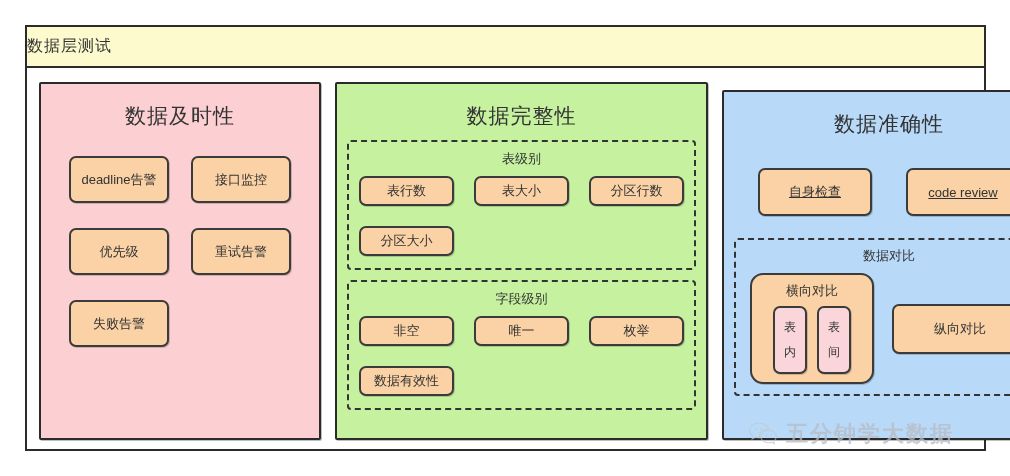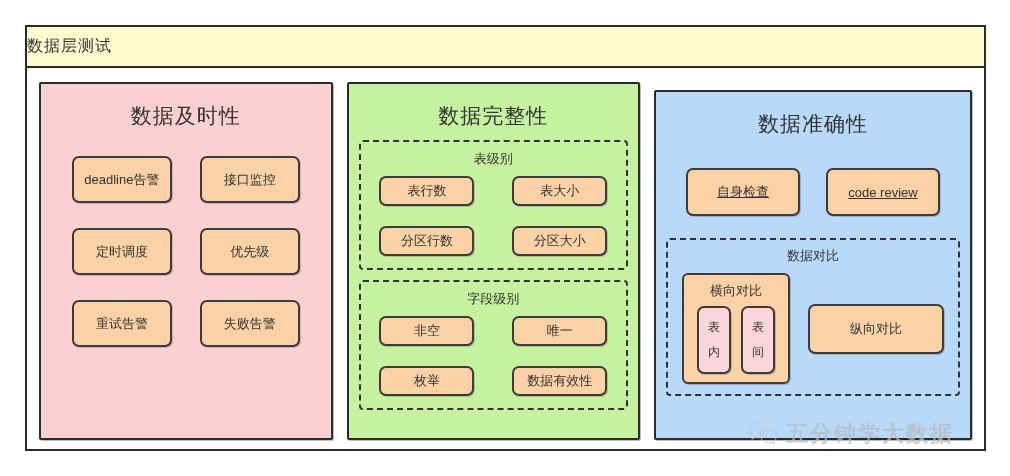--- a/index.html
+++ b/index.html
@@ -123,21 +123,21 @@
     margin-top: 10px;
   }
   .subgroup-title {
     text-align: center;
     font-size: 13px;
     color: #333333;
     margin: 2px 0 8px 0;
   }
   .sub-grid {
     display: grid;
-    grid-template-columns: 1fr 1fr;
+    grid-template-columns: 1fr 1fr 1fr;
     justify-items: center;
     row-gap: 12px;
     column-gap: 16px;
     gap: 20px;
   }
   .sub-grid .node { width: 95px; height: 30px; }
 
   
   .col3-top {
     display: grid;
@@ -158,24 +158,24 @@
     margin-top: 22px;
   }
   .compare-body {
     display: flex;
     align-items: center;
     gap: 18px;
     padding: 0 4px;
   }
   .hcompare {
     border: 2px solid #3b3b3b;
-    border-radius: 6px;
+    border-radius: 13px;
     background: #fad2a5;
     box-sizing: border-box;
-    width: 108px;
+    width: 124px;
     padding: 5px 8px 8px 8px;
     box-shadow: 1px 1px 0 rgba(0,0,0,0.18);
   }
   .hcompare-title {
     text-align: center;
     font-size: 13px;
     color: #333333;
     margin: 2px 0 6px 0;
   }
   .hcompare-pair {
@@ -233,21 +233,20 @@
       <span>数据层测试</span>
     </div>
 
     <div class="columns">
 
       <div class="column pink">
         <div class="column-title">数据及时性</div>
         <div class="grid-2 col1-grid">
           <div class="node">deadline告警</div>
           <div class="node">接口监控</div>
-          <div class="node">定时调度</div>
           <div class="node">优先级</div>
           <div class="node">重试告警</div>
           <div class="node">失败告警</div>
         </div>
       </div>
 
       <div class="column green">
         <div class="column-title">数据完整性</div>
 
         <div class="subgroup">

